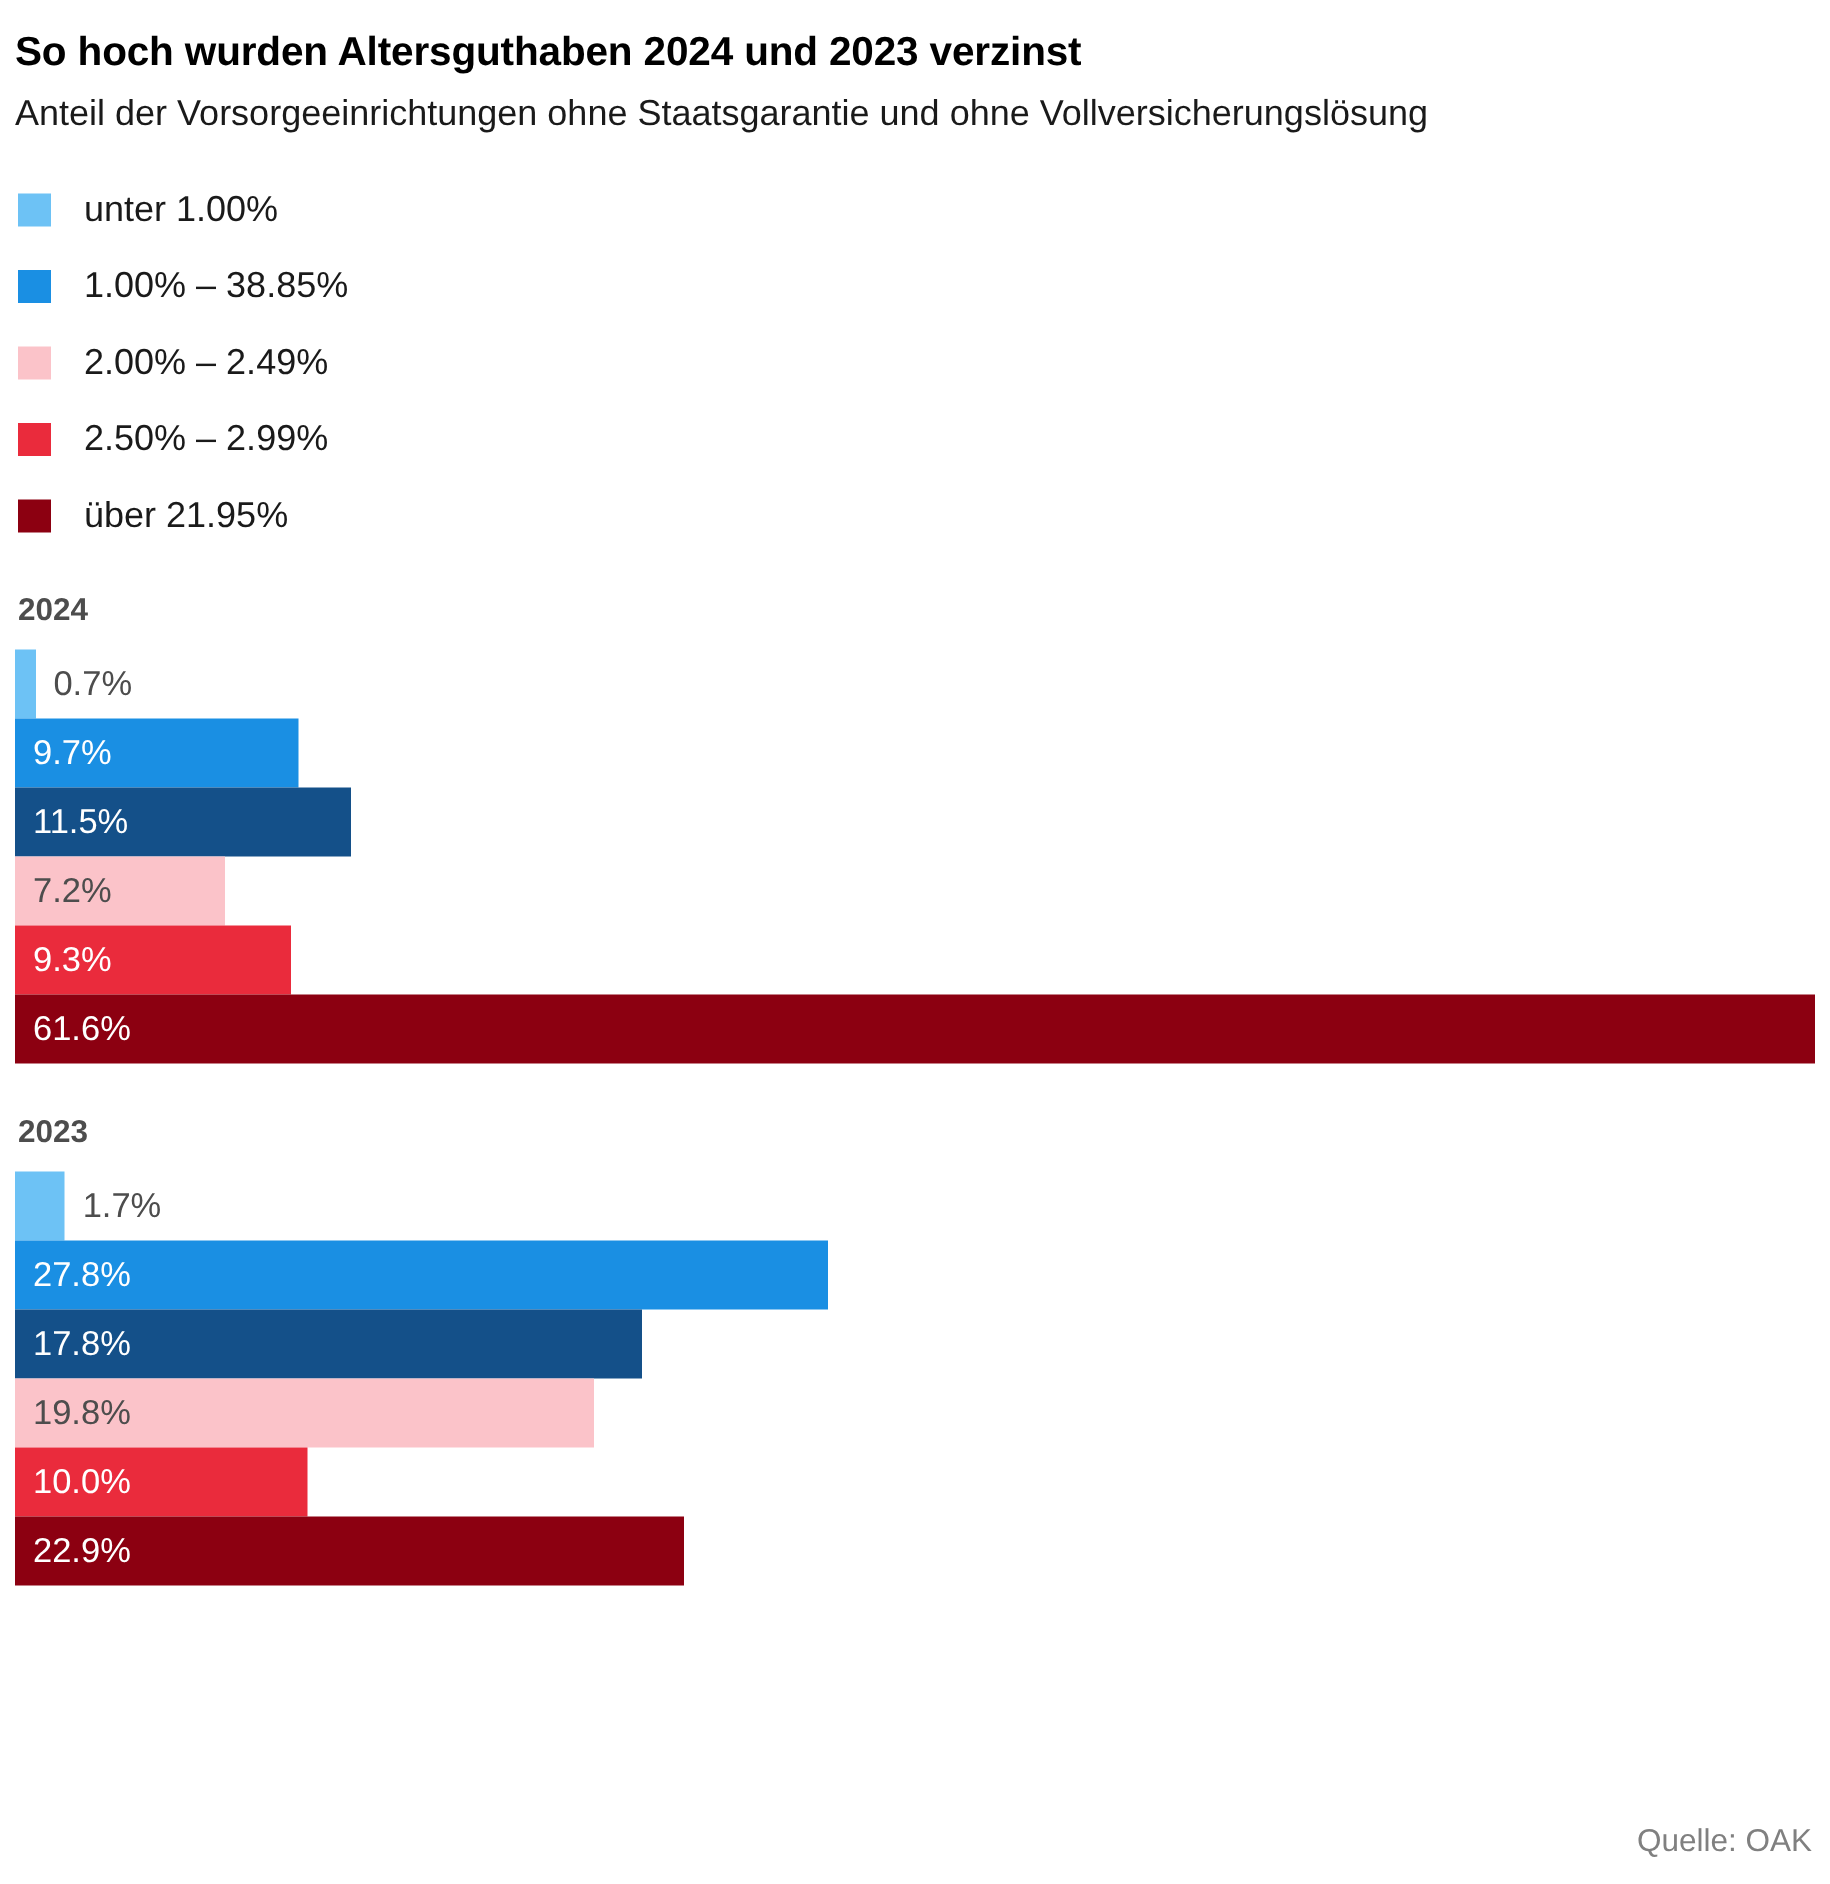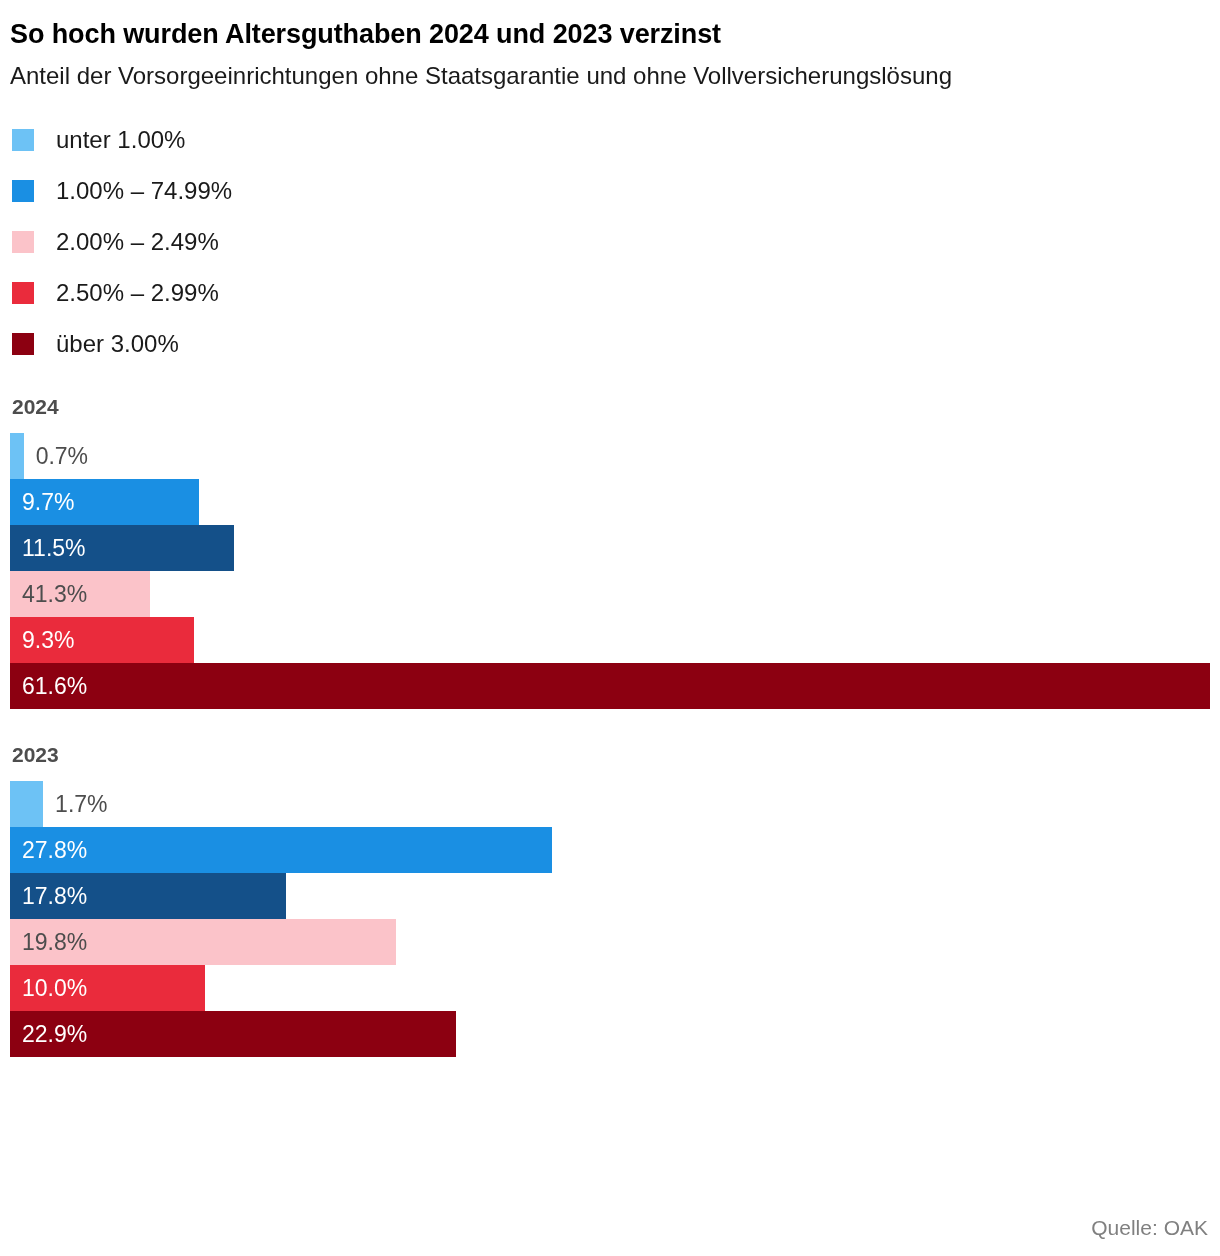--- a/index.html
+++ b/index.html
@@ -115,33 +115,33 @@
   <h1 class="title">So hoch wurden Altersguthaben 2024 und 2023 verzinst</h1>
   <p class="subtitle">Anteil der Vorsorgeeinrichtungen ohne Staatsgarantie und ohne Vollversicherungslösung</p>
 
   <div class="legend">
     <div class="legend-item">
       <span class="legend-swatch" style="background: rgb(109, 194, 245);"></span>
       <span class="legend-label">unter 1.00%</span>
     </div>
     <div class="legend-item">
       <span class="legend-swatch" style="background: rgb(26, 143, 227);"></span>
-      <span class="legend-label">1.00% – 74.99%</span>
+      <span class="legend-label">1.00% – 38.85%</span>
     </div>
     <div class="legend-item">
       <span class="legend-swatch" style="background: rgb(251, 195, 201);"></span>
       <span class="legend-label">2.00% – 2.49%</span>
     </div>
     <div class="legend-item">
       <span class="legend-swatch" style="background: rgb(234, 43, 60);"></span>
       <span class="legend-label">2.50% – 2.99%</span>
     </div>
     <div class="legend-item">
       <span class="legend-swatch" style="background: rgb(140, 0, 17);"></span>
-      <span class="legend-label">über 3.00%</span>
+      <span class="legend-label">über 21.95%</span>
     </div>
   </div>
 
   <div class="group">
     <div class="group-title">2024</div>
     <div class="bars">
       <div class="bar-row">
         <div class="bar" style="width: 13.6364px; background: rgb(109, 194, 245);">
           <span class="bar-label outside">0.7%</span>
         </div>
@@ -151,21 +151,21 @@
           <span class="bar-label inside">9.7%</span>
         </div>
       </div>
       <div class="bar-row">
         <div class="bar" style="width: 224.026px; background: rgb(20, 80, 137);">
           <span class="bar-label inside">11.5%</span>
         </div>
       </div>
       <div class="bar-row">
         <div class="bar" style="width: 140.26px; background: rgb(251, 195, 201);">
-          <span class="bar-label inside dark-text">41.3%</span>
+          <span class="bar-label inside dark-text">7.2%</span>
         </div>
       </div>
       <div class="bar-row">
         <div class="bar" style="width: 184px; background: rgb(234, 43, 60);">
           <span class="bar-label inside">9.3%</span>
         </div>
       </div>
       <div class="bar-row">
         <div class="bar" style="width: 1200px; background: rgb(140, 0, 17);">
           <span class="bar-label inside">61.6%</span>
@@ -181,21 +181,21 @@
         <div class="bar" style="width: 33.1169px; background: rgb(109, 194, 245);">
           <span class="bar-label outside">1.7%</span>
         </div>
       </div>
       <div class="bar-row">
         <div class="bar" style="width: 541.558px; background: rgb(26, 143, 227);">
           <span class="bar-label inside">27.8%</span>
         </div>
       </div>
       <div class="bar-row">
-        <div class="bar" style="width: 276px; background: rgb(20, 80, 137);">
+        <div class="bar" style="width: 418px; background: rgb(20, 80, 137);">
           <span class="bar-label inside">17.8%</span>
         </div>
       </div>
       <div class="bar-row">
         <div class="bar" style="width: 385.714px; background: rgb(251, 195, 201);">
           <span class="bar-label inside dark-text">19.8%</span>
         </div>
       </div>
       <div class="bar-row">
         <div class="bar" style="width: 194.805px; background: rgb(234, 43, 60);">

